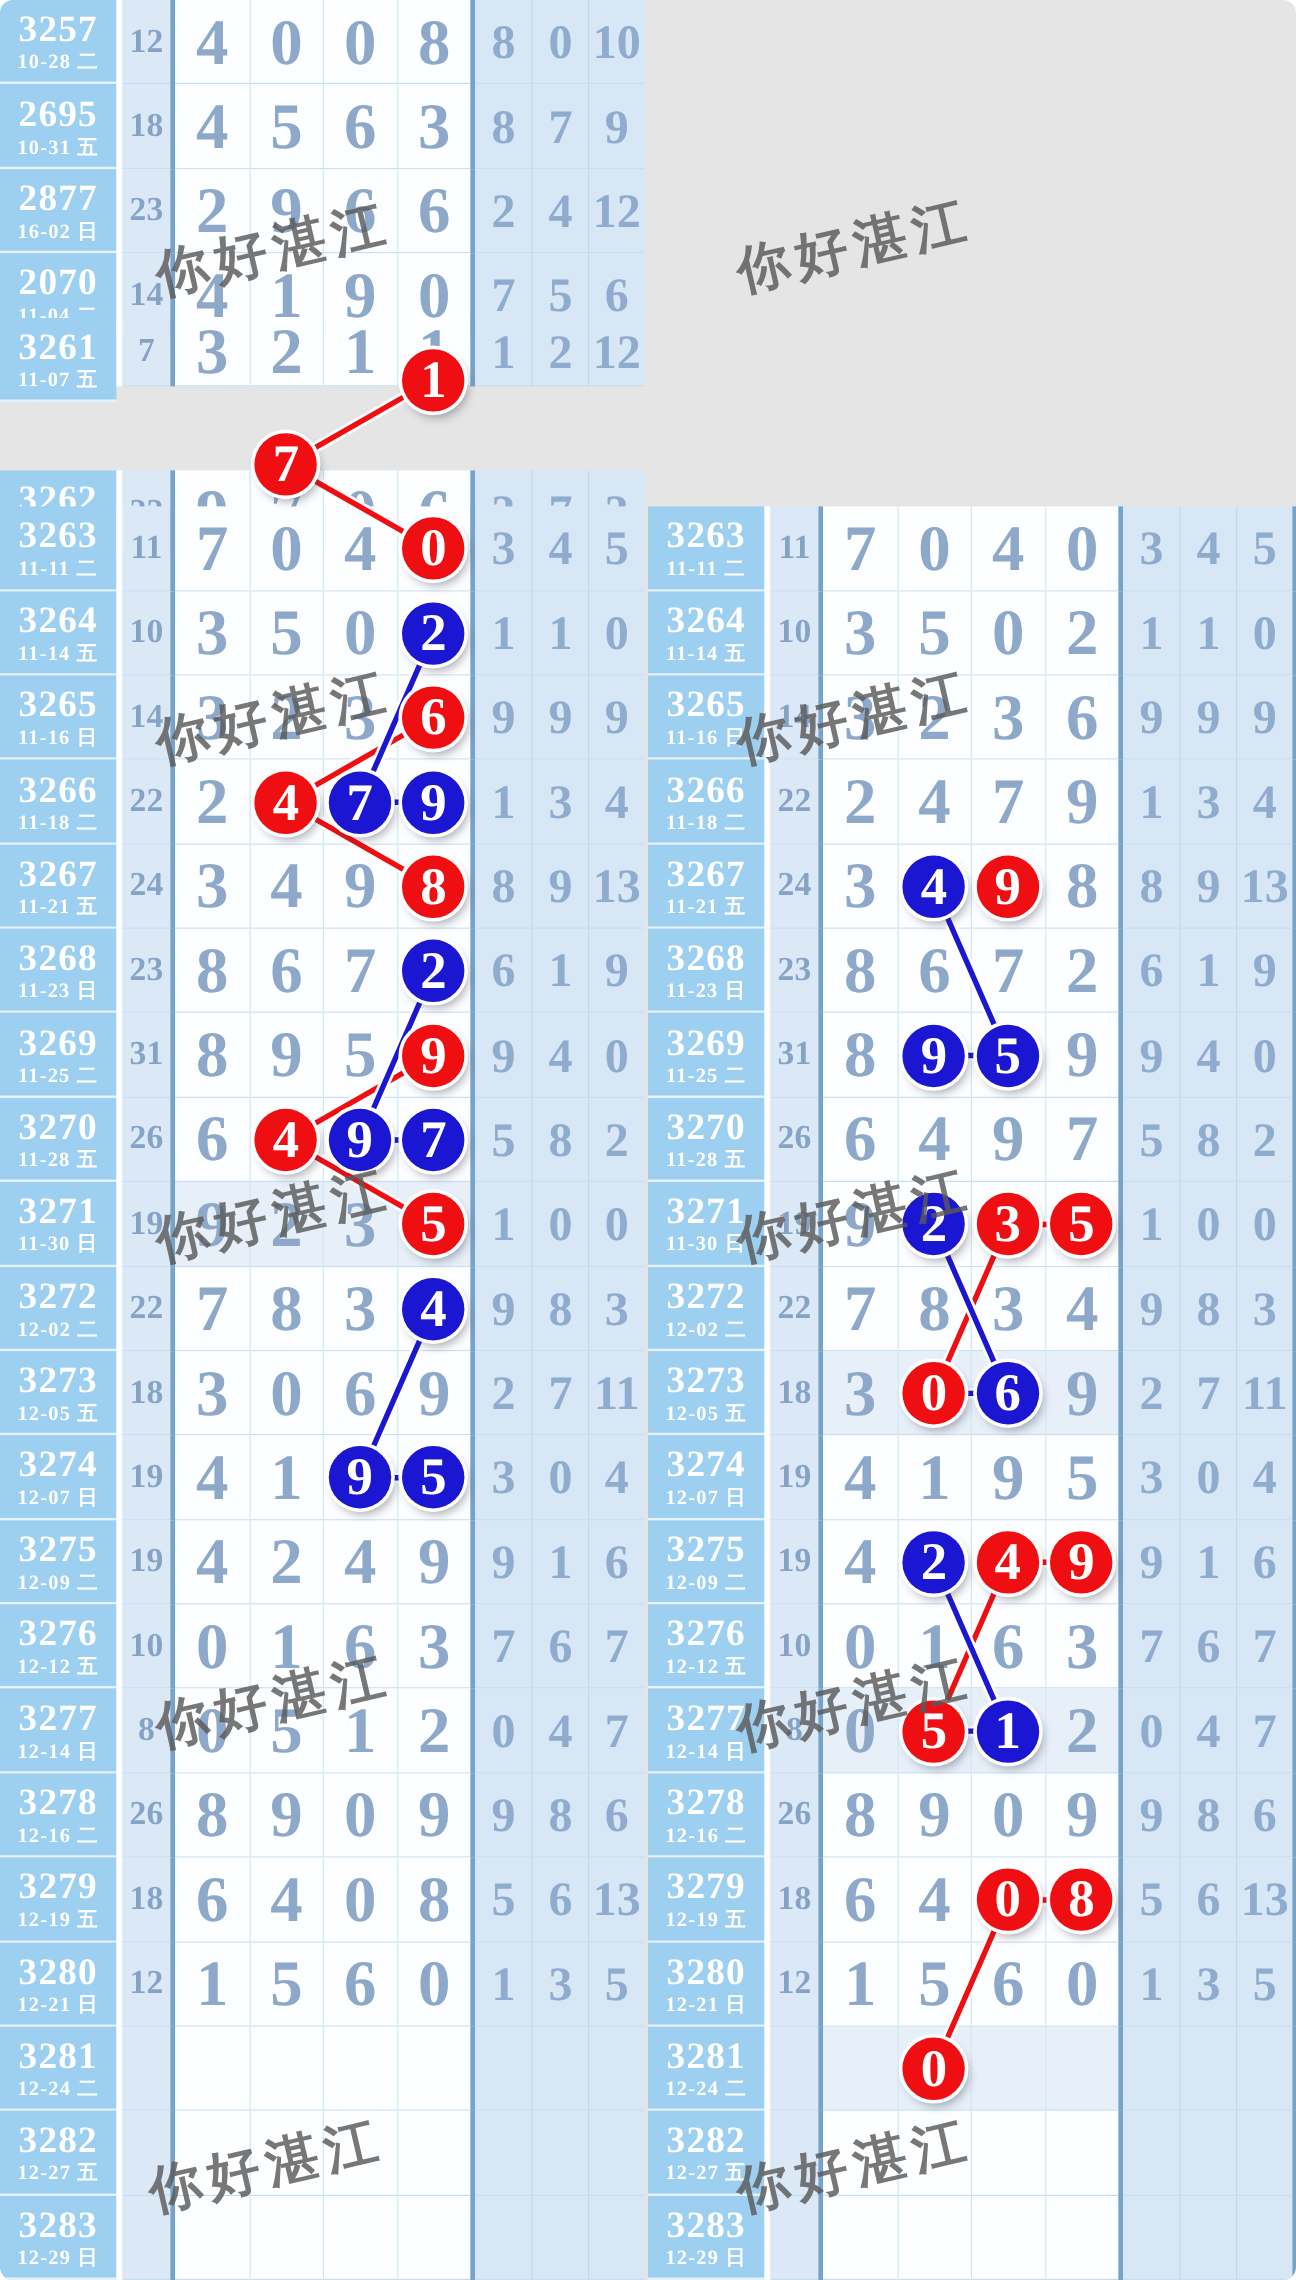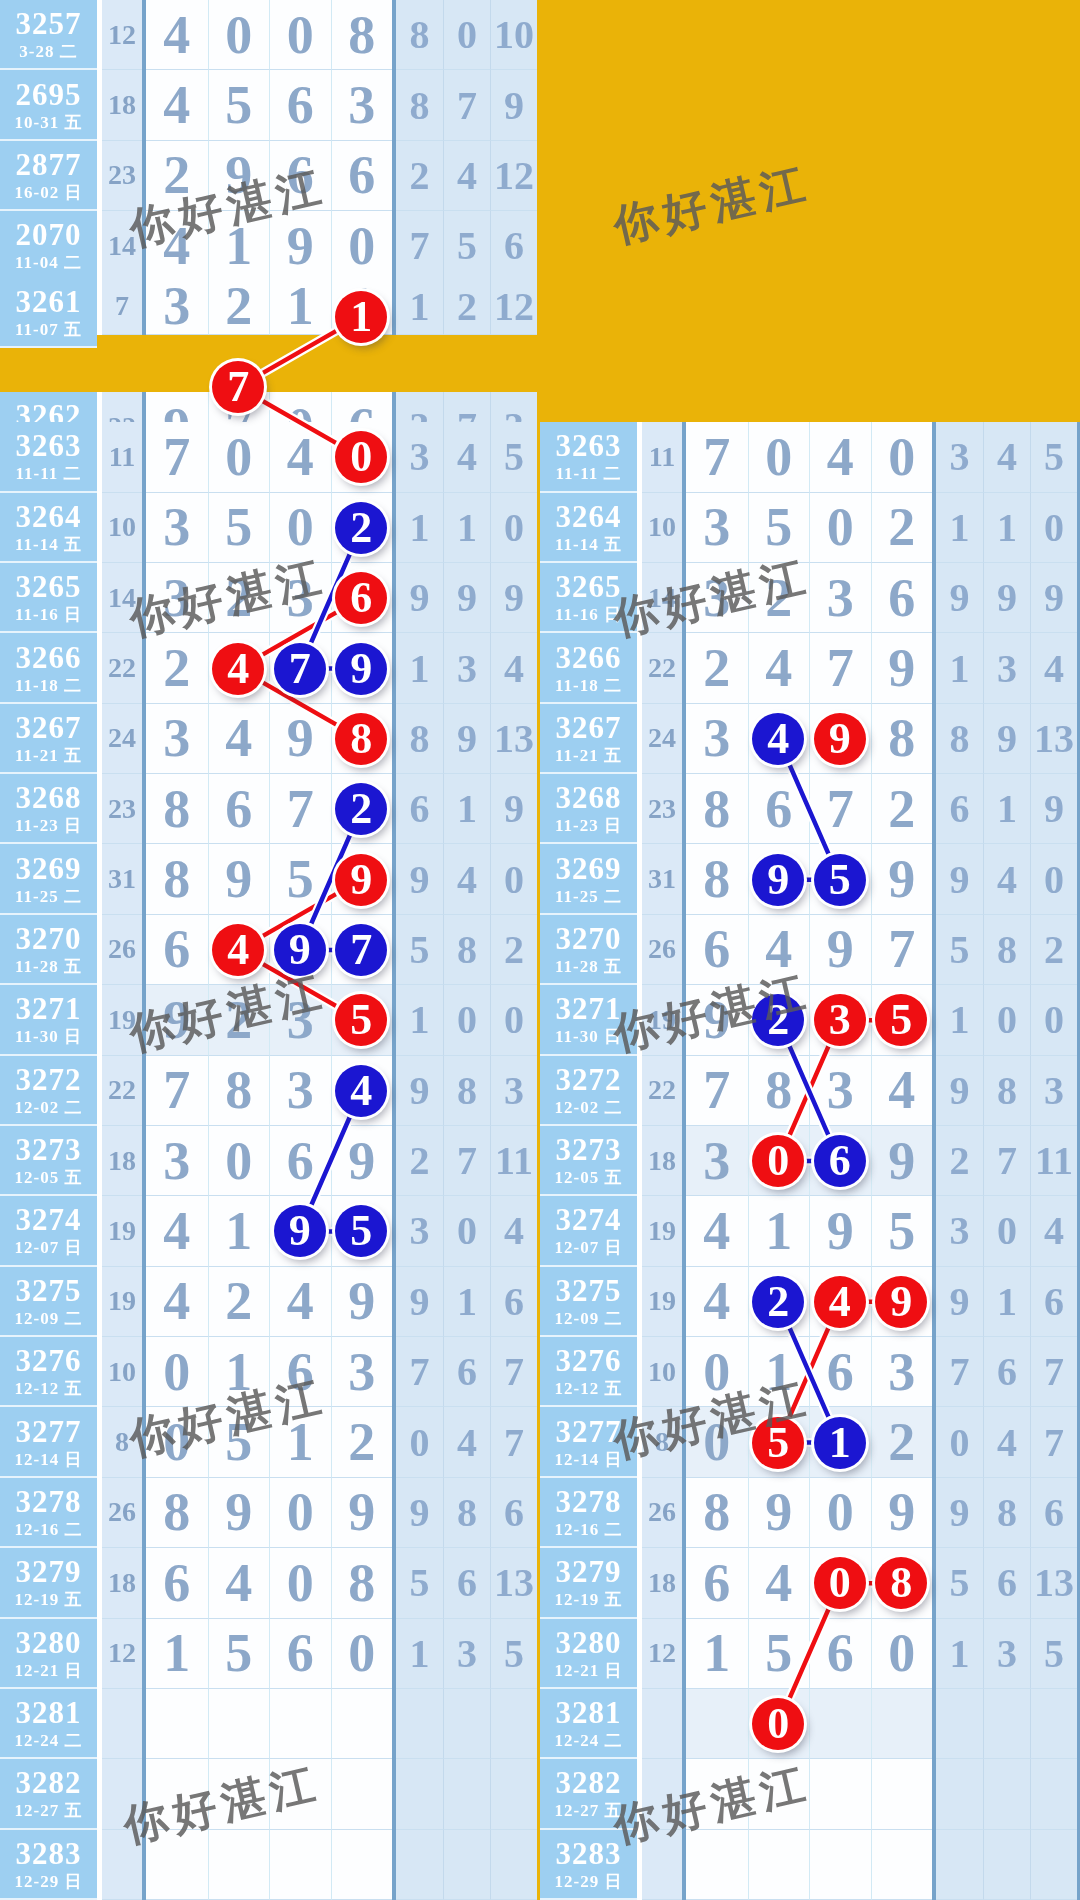--- a/index.html
+++ b/index.html
@@ -1,18 +1,18 @@
 <!DOCTYPE html>
 <html><head>
 <meta charset="utf-8">
 <style>
   html,body { margin:0; padding:0; background:#ffffff; }
   #stage {
-    position:relative; width:1080px; height:1900px; background:#eab308;
-    overflow:hidden; font-family:"Liberation Serif","DejaVu Serif",serif;
+    position:relative; width:1080px; height:1900px; background:#e5e5e5;
+    overflow:hidden; font-family:"Liberation Serif","DejaVu Serif",serif;border-radius:11px;
   }
   .trend-table { position:absolute; }
   .trow { position:absolute; left:0; display:flex; align-items:stretch; }
   .cell {
     box-sizing:border-box; display:flex; align-items:center; justify-content:center;
     border-bottom:1px solid #c9dff0;
   }
   .issue-cell {
     width:97px; flex-direction:column; background:#9dcff1;
     border-bottom:2px solid rgba(255,255,255,.75); line-height:1;
@@ -48,21 +48,21 @@
   }
 </style>
 </head>
 <body>
 
 <div id="stage">
   <div id="table-left" class="trend-table" style="left: 0px; top: 0px; width: 537px; height: 1900px;">
       <div class="trow" style="top: 0px; height: 70.3704px;">
         <div class="cell issue-cell" style="height: 70.3704px;">
           <div class="issue-no">3257</div>
-          <div class="issue-date">3-28 二</div>
+          <div class="issue-date">10-28 二</div>
         </div>
         <div class="gapcol"></div>
         <div class="cell count-cell">12</div>
         <div class="vbar"></div>
         <div class="cell d-cell first">4</div>
         <div class="cell d-cell">0</div>
         <div class="cell d-cell">0</div>
         <div class="cell d-cell">8</div>
         <div class="vbar"></div>
         <div class="cell e-cell first">8</div>
@@ -113,21 +113,21 @@
         <div class="vbar"></div>
         <div class="cell d-cell first">4</div>
         <div class="cell d-cell">1</div>
         <div class="cell d-cell">9</div>
         <div class="cell d-cell">0</div>
         <div class="vbar"></div>
         <div class="cell e-cell first">7</div>
         <div class="cell e-cell">5</div>
         <div class="cell e-cell">6</div>
       </div>
-      <div class="trow" style="top: 278px; height: 57px;">
+      <div class="trow" style="top: 265px; height: 57px;">
         <div class="cell issue-cell" style="height: 70.3704px;">
           <div class="issue-no">3261</div>
           <div class="issue-date">11-07 五</div>
         </div>
         <div class="gapcol"></div>
         <div class="cell count-cell">7</div>
         <div class="vbar"></div>
         <div class="cell d-cell first">3</div>
         <div class="cell d-cell">2</div>
         <div class="cell d-cell">1</div>

